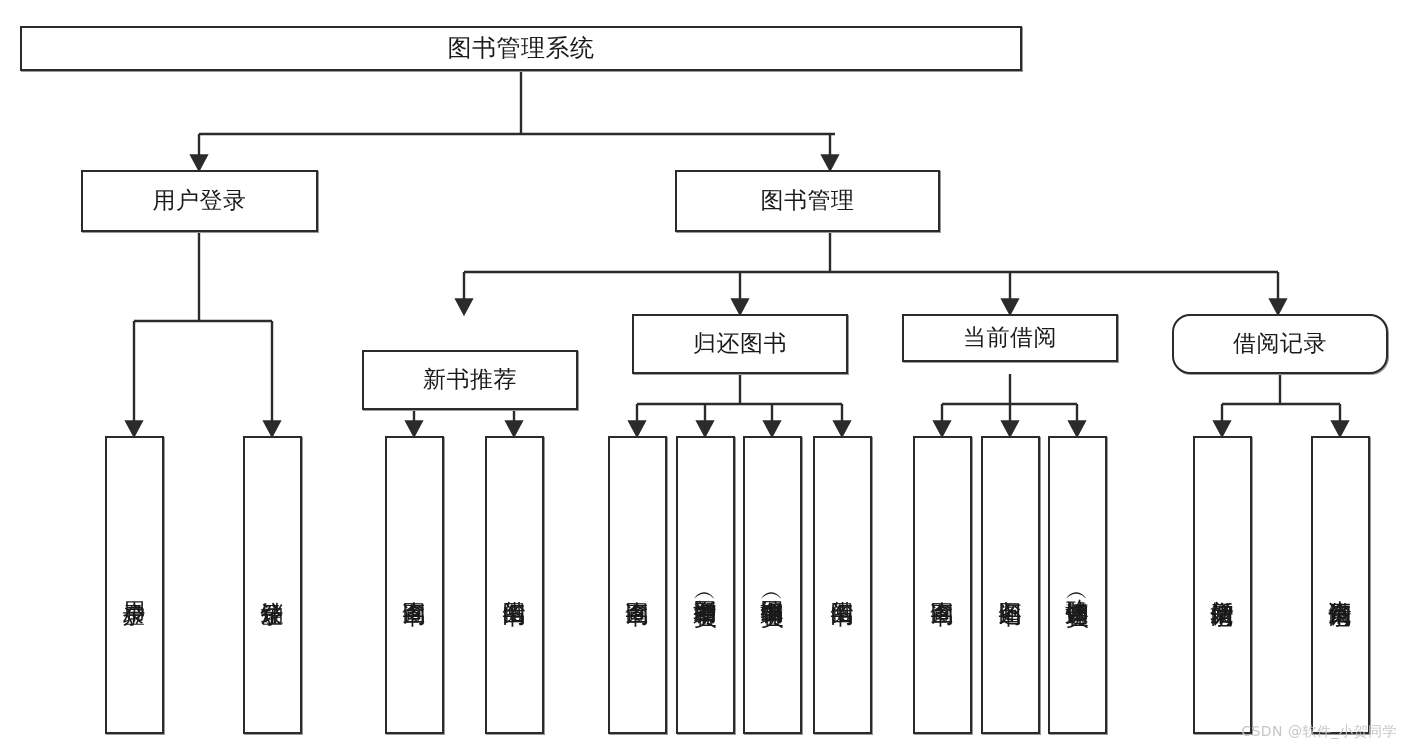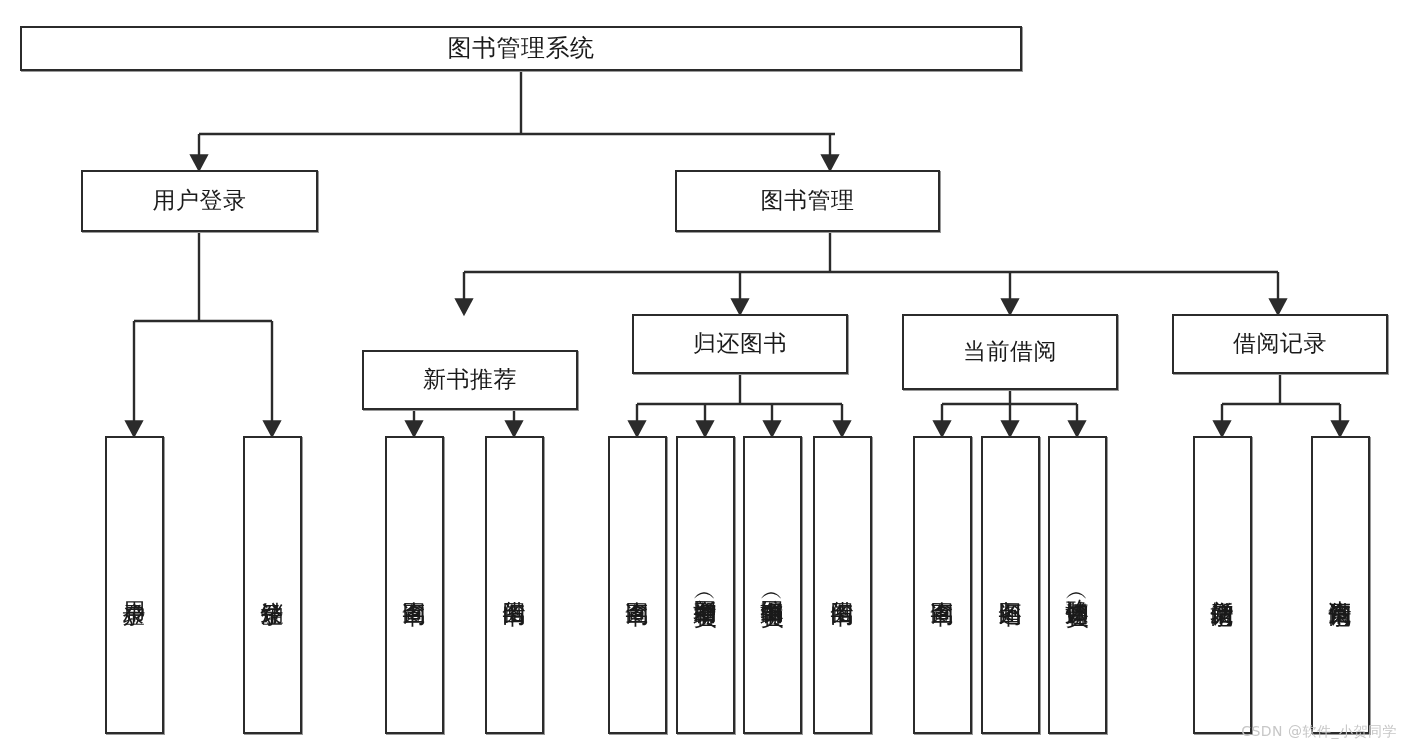--- a/index.html
+++ b/index.html
@@ -153,24 +153,24 @@
   <div class="node horizontal" style="left:675px; top:170px; width:265px; height:62px;">
     <span class="node-label">图书管理</span>
   </div>
 
   <div class="node horizontal" style="left:362px; top:314px; width:216px; height:60px;margin-top:36px;">
     <span class="node-label">新书推荐</span>
   </div>
   <div class="node horizontal" style="left:632px; top:314px; width:216px; height:60px;">
     <span class="node-label">归还图书</span>
   </div>
-  <div class="node horizontal" style="left:902px; top:314px; width:216px; height:76px;">
+  <div class="node horizontal" style="left:902px; top:314px; width:216px; height:48px;">
     <span class="node-label">当前借阅</span>
   </div>
-  <div class="node horizontal" style="left:1172px; top:314px; width:216px; height:60px;">
+  <div class="node horizontal" style="left:1172px; top:314px; width:216px; height:60px;border-radius:18px;">
     <span class="node-label">借阅记录</span>
   </div>
 
   <div class="node vertical" style="left:105px; top:436px; width:59px; height:298px;">
     <span class="node-label">用户登录</span>
   </div>
   <div class="node vertical" style="left:243px; top:436px; width:59px; height:298px;">
     <span class="node-label">注销登录</span>
   </div>
 

